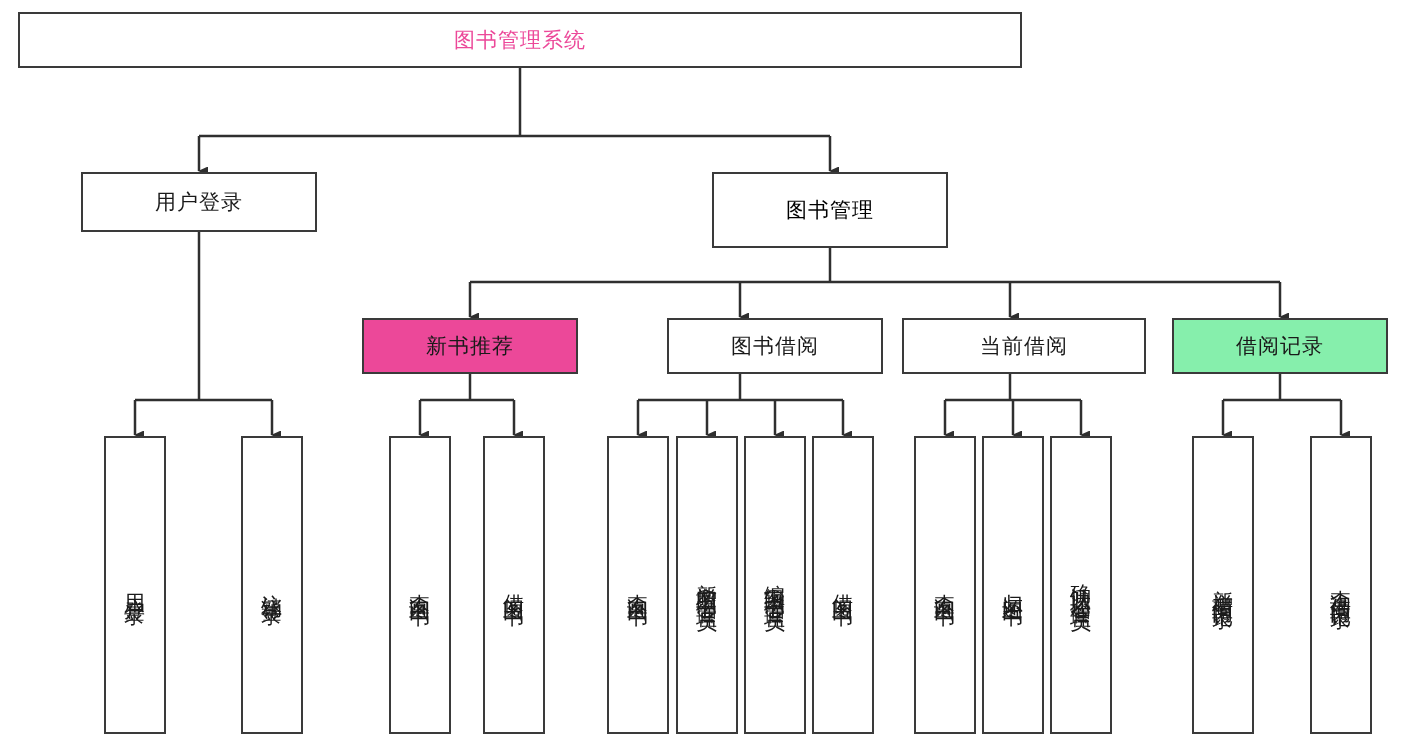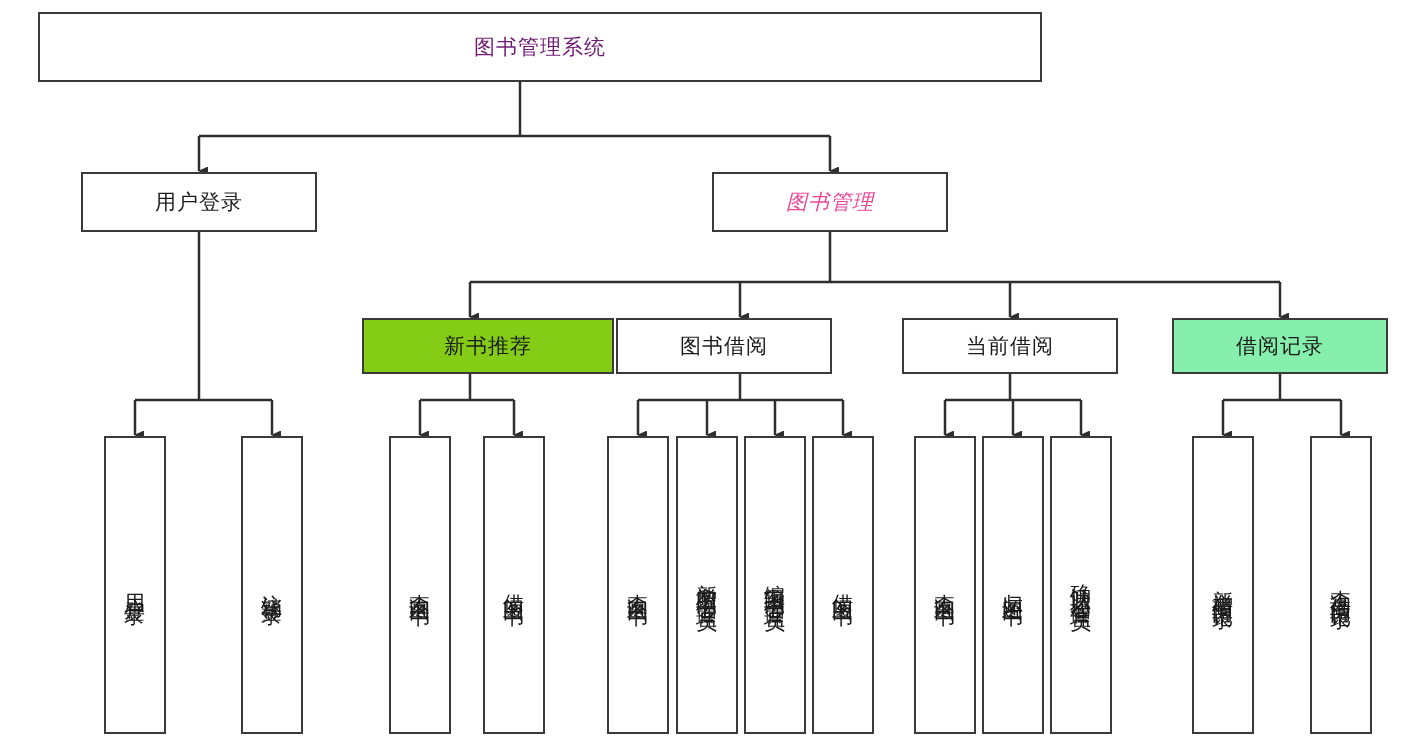--- a/index.html
+++ b/index.html
@@ -101,36 +101,36 @@
         <line x1="1013" y1="400" x2="1013" y2="435" stroke="#2f2f2f" stroke-width="2.5" marker-end="url(#arrowhead)"></line>
         <line x1="1081" y1="400" x2="1081" y2="435" stroke="#2f2f2f" stroke-width="2.5" marker-end="url(#arrowhead)"></line>
         <line x1="1280" y1="374" x2="1280" y2="400" stroke="#2f2f2f" stroke-width="2.5"></line>
         <line x1="1223" y1="400" x2="1341" y2="400" stroke="#2f2f2f" stroke-width="2.5"></line>
         <line x1="1223" y1="400" x2="1223" y2="435" stroke="#2f2f2f" stroke-width="2.5" marker-end="url(#arrowhead)"></line>
         <line x1="1341" y1="400" x2="1341" y2="435" stroke="#2f2f2f" stroke-width="2.5" marker-end="url(#arrowhead)"></line>
       </g>
   </svg>
 
   <div id="node-layer">
-      <div class="node horiz" style="left: 18px; top: 12px; width: 1004px; height: 70px; border-color: rgb(58, 58, 58); background: rgb(255, 255, 255); color: #701a75; margin-left: 20px;">
+      <div class="node horiz" style="left: 18px; top: 12px; width: 1004px; height: 56px; border-color: rgb(58, 58, 58); background: rgb(255, 255, 255); color: #ec4899;">
         <span class="label">图书管理系统</span>
       </div>
       <div class="node horiz" style="left: 81px; top: 172px; width: 236px; height: 60px; border-color: rgb(58, 58, 58); background: rgb(255, 255, 255); color: rgb(26, 26, 26);">
         <span class="label">用户登录</span>
       </div>
-      <div class="node horiz" style="left: 712px; top: 172px; width: 236px; height: 60px; border-color: rgb(58, 58, 58); background: rgb(255, 255, 255); color: #ec4899; font-style: italic;">
+      <div class="node horiz" style="left: 712px; top: 172px; width: 236px; height: 76px; border-color: rgb(58, 58, 58); background: rgb(255, 255, 255); color: #000000;">
         <span class="label">图书管理</span>
       </div>
-      <div class="node horiz" style="left: 362px; top: 318px; width: 252px; height: 56px; border-color: rgb(58, 58, 58); background: #84cc16; color: rgb(26, 26, 26);">
+      <div class="node horiz" style="left: 362px; top: 318px; width: 216px; height: 56px; border-color: rgb(58, 58, 58); background: #ec4899; color: rgb(26, 26, 26);">
         <span class="label">新书推荐</span>
       </div>
-      <div class="node horiz" style="left: 616px; top: 318px; width: 216px; height: 56px; border-color: rgb(58, 58, 58); background: rgb(255, 255, 255); color: rgb(26, 26, 26);">
+      <div class="node horiz" style="left: 667px; top: 318px; width: 216px; height: 56px; border-color: rgb(58, 58, 58); background: rgb(255, 255, 255); color: rgb(26, 26, 26);">
         <span class="label">图书借阅</span>
       </div>
-      <div class="node horiz" style="left: 902px; top: 318px; width: 216px; height: 56px; border-color: rgb(58, 58, 58); background: rgb(255, 255, 255); color: rgb(26, 26, 26);">
+      <div class="node horiz" style="left: 902px; top: 318px; width: 244px; height: 56px; border-color: rgb(58, 58, 58); background: rgb(255, 255, 255); color: rgb(26, 26, 26);">
         <span class="label">当前借阅</span>
       </div>
       <div class="node horiz" style="left: 1172px; top: 318px; width: 216px; height: 56px; border-color: rgb(58, 58, 58); background: #86efac; color: rgb(26, 26, 26);">
         <span class="label">借阅记录</span>
       </div>
       <div class="node vert" style="left: 104px; top: 436px; width: 62px; height: 298px; border-color: rgb(58, 58, 58); background: rgb(255, 255, 255); color: rgb(26, 26, 26);">
         <span class="label">用户登录</span>
       </div>
       <div class="node vert" style="left: 241px; top: 436px; width: 62px; height: 298px; border-color: rgb(58, 58, 58); background: rgb(255, 255, 255); color: rgb(26, 26, 26);">
         <span class="label">注销登录</span>

